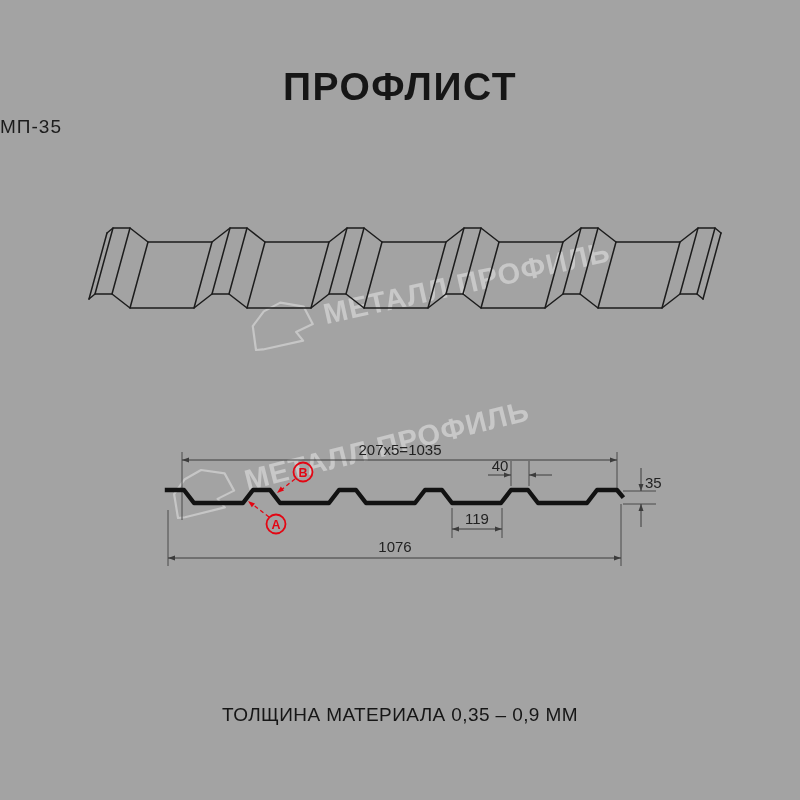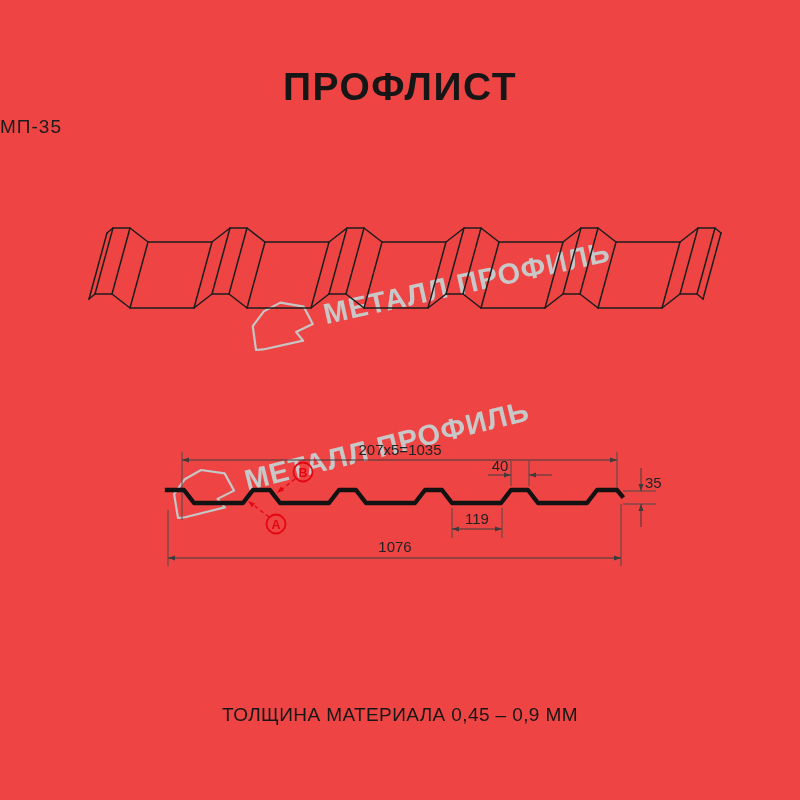--- a/index.html
+++ b/index.html
@@ -1,17 +1,17 @@
 <!DOCTYPE html>
 <html lang="ru"><head>
 <meta charset="utf-8">
 <style>
   html,body{margin:0;padding:0;}
   body{background:#ffffff;font-family:"Liberation Sans", sans-serif;}
-  .page{position:relative;width:800px;height:800px;background:#ef4444;overflow:hidden;}
+  .page{position:relative;width:800px;height:800px;background:#a3a3a3;overflow:hidden;}
   .title{position:absolute;top:67px;left:0;width:800px;text-align:center;
          font-size:39px;font-weight:700;letter-spacing:1.5px;color:#161616;line-height:1;}
   .subtitle{position:absolute;top:117px;left:0;width:800px;text-align:left;
          font-size:19px;font-weight:500;letter-spacing:1px;color:#1c1c1c;line-height:1;}
   .footer-note{position:absolute;top:704px;left:0;width:800px;text-align:center;
          font-size:19px;font-weight:500;letter-spacing:0.4px;color:#161616;line-height:1.2;}
   svg text{font-family:"Liberation Sans", sans-serif;}
   .dimtxt{font-size:15px;fill:#222222;}
   .wmtxt{font-size:29px;font-weight:700;letter-spacing:1px;fill:#c8c8c8;}
   .redletter{font-size:12.5px;font-weight:700;fill:#e30613;}
@@ -121,14 +121,14 @@
         <polygon points="248,501 255,503.5 251.8,507.3"></polygon>
         <polygon points="277,493 280.8,486.6 284,490.6"></polygon>
       </g>
       <circle cx="276" cy="524" r="9.5" fill="none" stroke="#e30613" stroke-width="1.8"></circle>
       <circle cx="303" cy="472" r="9.5" fill="none" stroke="#e30613" stroke-width="1.8"></circle>
       <text class="redletter" x="276" y="528.5" text-anchor="middle">A</text>
       <text class="redletter" x="303" y="476.5" text-anchor="middle">B</text>
     </g>
   </svg>
 
-  <div class="footer-note">ТОЛЩИНА МАТЕРИАЛА 0,45 – 0,9 ММ</div>
+  <div class="footer-note">ТОЛЩИНА МАТЕРИАЛА 0,35 – 0,9 ММ</div>
 </div>
 
 </body></html>

